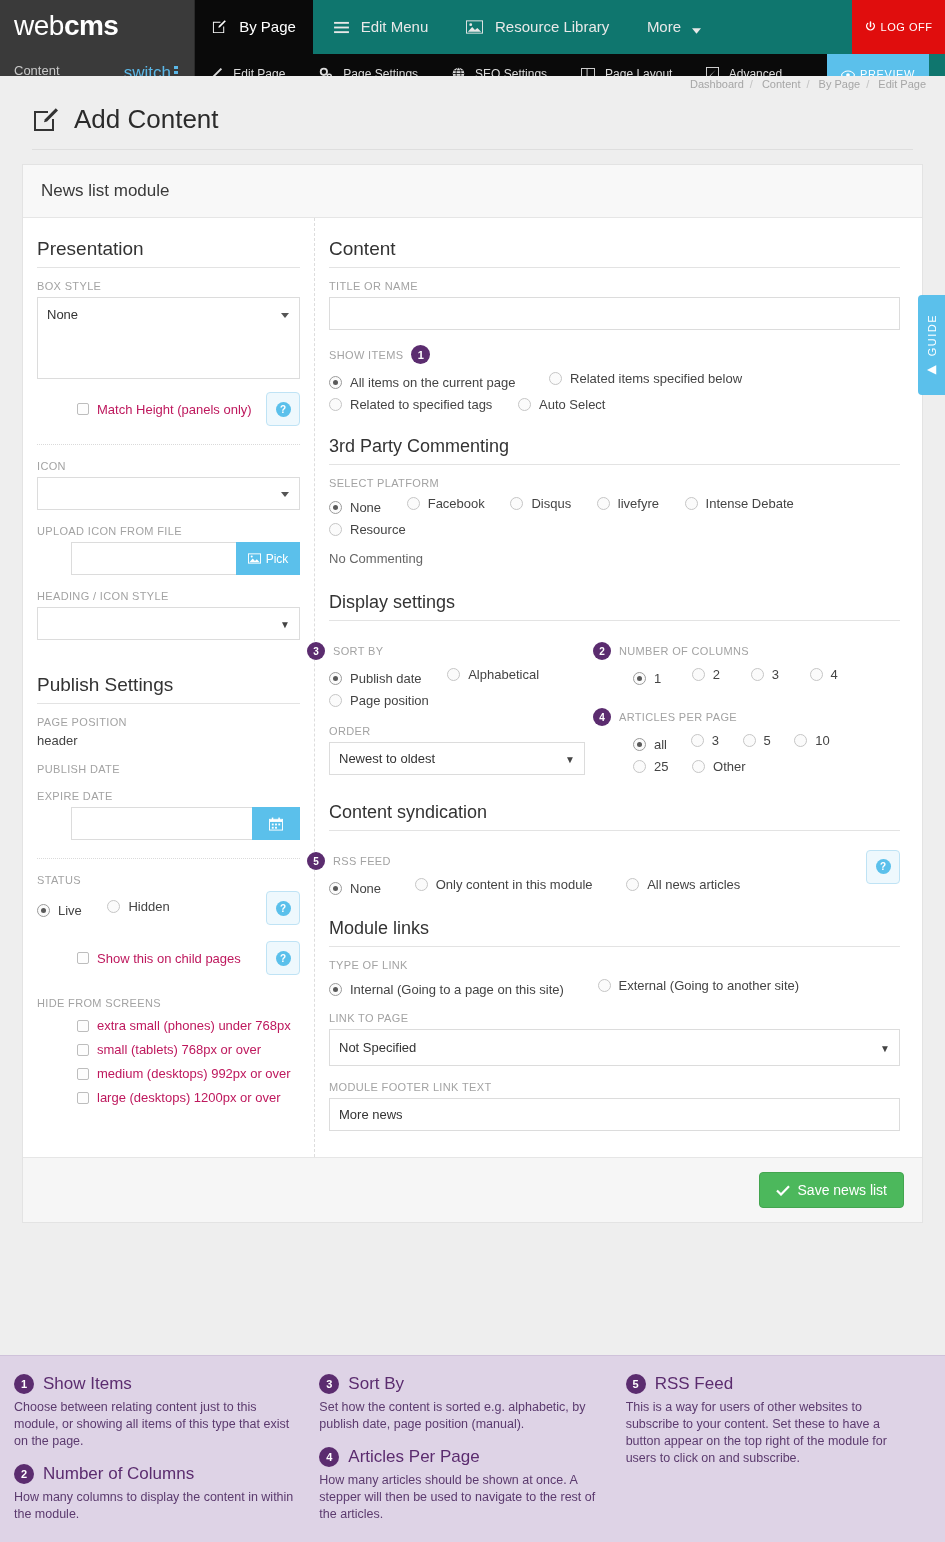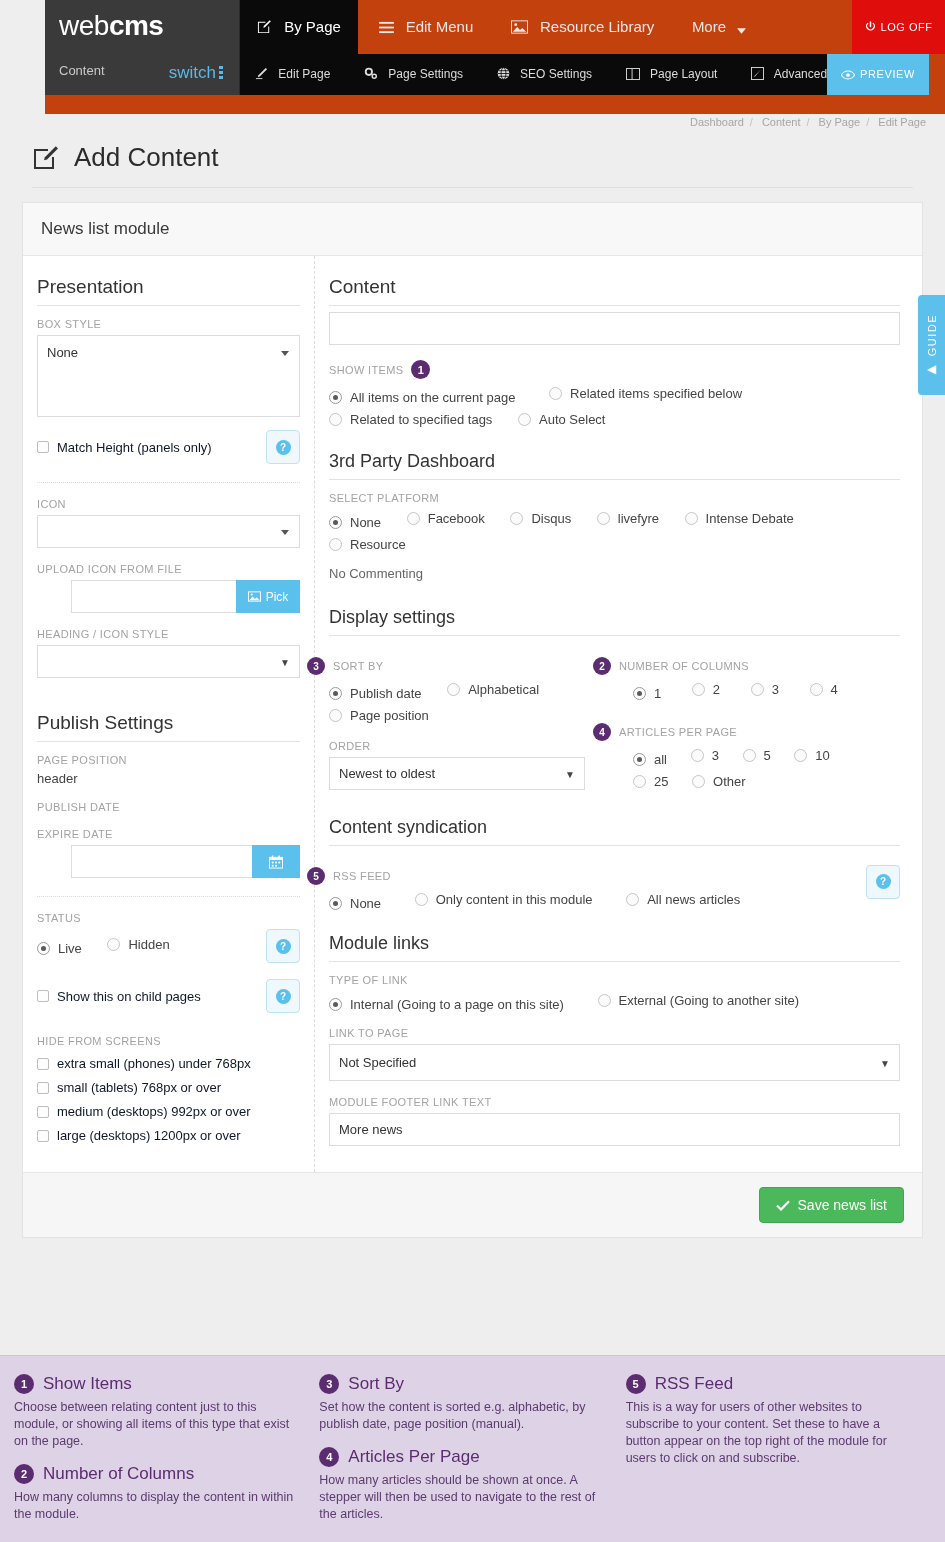--- a/index.html
+++ b/index.html
@@ -8,21 +8,21 @@
     width: 945px; height: 1542px;
     background: #eeeeee;
     font-family: "Liberation Sans", sans-serif;
     font-size: 13px;
     color: #333;
     overflow: hidden;
     position: relative;
   }
 
   
-  .topbar { position:relative; height:114px; background:#c2410c;margin-left:45px; }
+  .topbar { position:relative; height:76px; background:#0f766e; }
   .brand-col {
     position:absolute; left:0; top:0; width:195px; height:95px;
     background:#3a3a3a; border-right:1px solid #2b2b2b;
   }
   .brand { position:absolute; left:14px; top:10px; font-size:28px; color:#fff; letter-spacing:-0.5px; }
   .brand b { font-weight:bold; }
   .brand span.light { font-weight:300; }
   .brand-sub { position:absolute; left:14px; top:63px; font-size:13px; color:#c9c9c9; }
   .switch-link { position:absolute; right:16px; top:63px; font-size:17px; color:#5bb8e8; }
   .switch-dots { display:inline-block; width:4px; margin-left:3px; vertical-align:middle; }
@@ -115,21 +115,21 @@
   .inpgrp { display:flex;padding-left:34px; }
   .inpgrp .inp { flex:1; border-right:none; }
   .btn-addon {
     width:48px; height:33px; background:#5bc0eb; border:1px solid #5bc0eb;
     color:#fff; display:flex; align-items:center; justify-content:center;
     font-size:12px; gap:5px;
   }
   .btn-addon.pick { width:64px; font-size:12px; }
 
   .chkrow { display:flex; align-items:center; justify-content:space-between; margin-top:13px; }
-  .chk { display:inline-flex; align-items:center; font-size:13px; color:#0f172a; }
+  .chk { display:inline-flex; align-items:center; font-size:13px; color:#be185d;margin-left:40px; }
   .chk .box {
     width:12px; height:12px; border:1px solid #bdbdbd; background:#fdfdfd;
     margin-right:8px; border-radius:2px; display:inline-block;
   }
   .helpbtn {
     width:34px; height:34px; border:1px solid #bfe3f5; background:#eef8fd;
     border-radius:4px; display:flex; align-items:center; justify-content:center;
   }
   .qmark {
     width:15px;height:15px;border-radius:50%;background:#5bc0eb;color:#fff;
@@ -472,20 +472,21 @@
         <label class="chk">
             <span class="box"></span>
             <span>large (desktops) 1200px or over</span>
           </label>
       </div>
     </div>
 
     <div class="col-right">
       <div class="sec-title">Content</div>
 
+      <label class="flabel first">TITLE OR NAME</label>
       <input class="inp" value="" style="">
 
       <div class="lbl-with-badge">
         <span class="flabel">SHOW ITEMS</span>
         <span class="badge">1</span>
       </div>
       <div class="radline">
         <label class="rad on" style="margin-right:30px">
             <span class="dot"></span>
             <span>All items on the current page</span>
@@ -499,21 +500,21 @@
         <label class="rad">
             <span class="dot"></span>
             <span>Related to specified tags</span>
           </label>
         <label class="rad">
             <span class="dot"></span>
             <span>Auto Select</span>
           </label>
       </div>
 
-      <div class="sec-title sm" style="margin-top:22px">3rd Party Dashboard</div>
+      <div class="sec-title sm" style="margin-top:22px">3rd Party Commenting</div>
       <label class="flabel first">SELECT PLATFORM</label>
       <div class="radline">
         <label class="rad">
             <span class="dot" style="border-color:#9b9b9b">
               <span style="width:5px;height:5px;border-radius:50%;background:#5a5a5a;display:block"></span>
             </span>
             <span>None</span>
           </label>
         <label class="rad">
             <span class="dot"></span>

